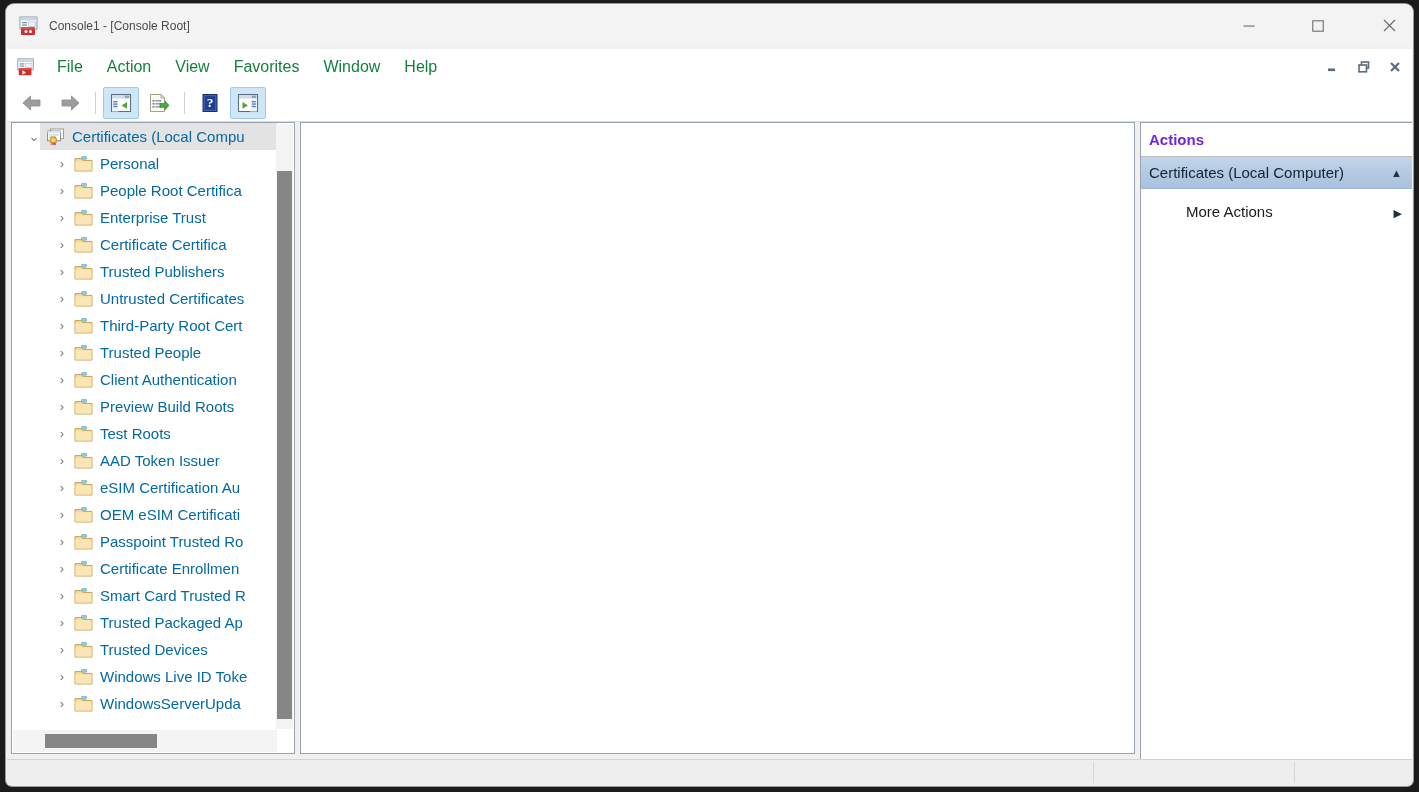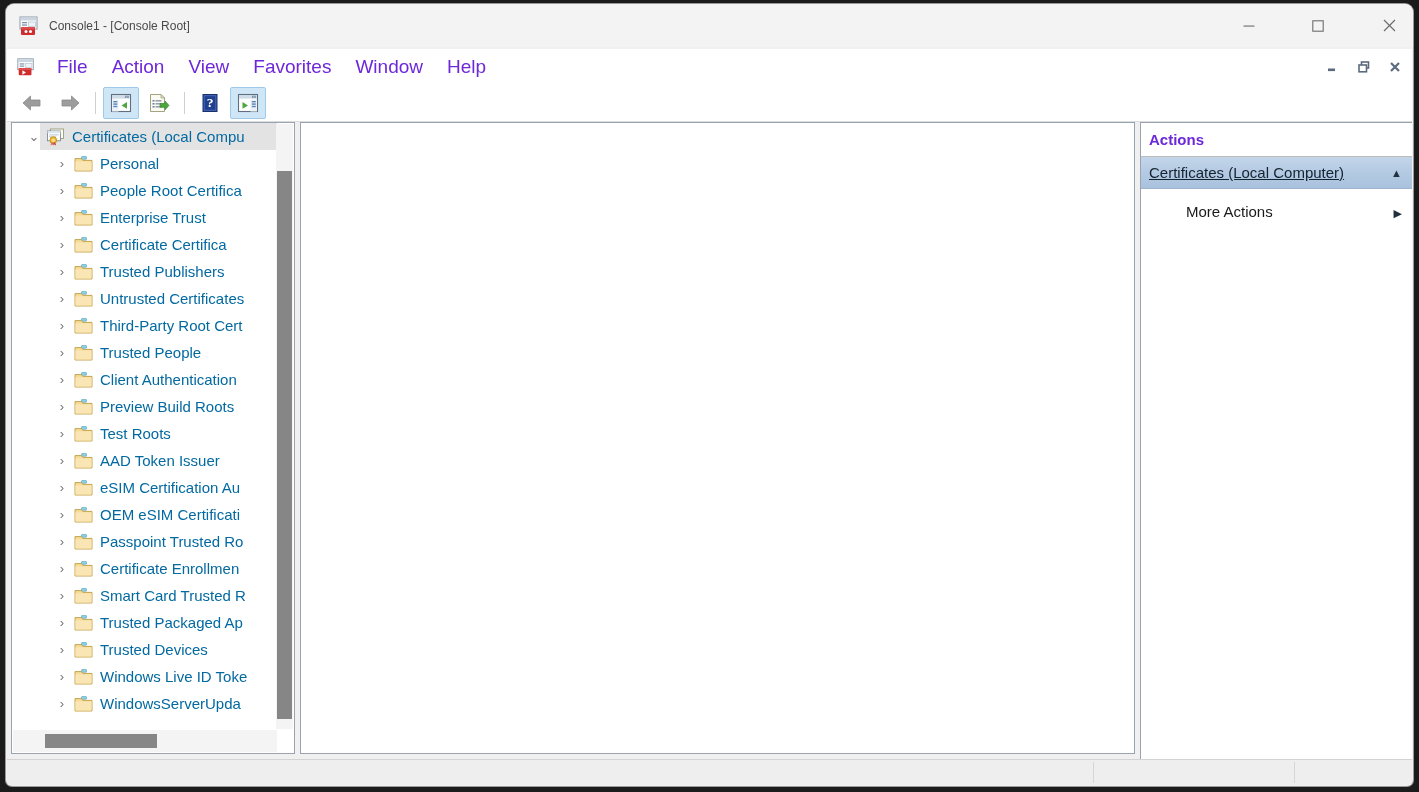--- a/index.html
+++ b/index.html
@@ -80,22 +80,22 @@
   }
   #menu-items {
     position: absolute;
     left: 38px; top: 0;
     height: 36px;
     display: flex;
     align-items: center;
   }
   .menu-item {
     padding: 3px 12px;
-    font-size: 19px;
-    color: #6d28d9;
+    font-size: 16px;
+    color: #15803d;
     cursor: default;
     white-space: nowrap;
   }
 
   #mdi-controls {
     position: absolute;
     right: 2px; top: 3px;
     height: 30px;
     display: flex;
     align-items: center;
@@ -287,21 +287,20 @@
     padding: 0 8px;
     background: linear-gradient(to bottom, #c3d5ea 0%, #b4cae3 50%, #a9c2dd 100%);
     border-bottom: 1px solid #9db5d0;
     cursor: default;
   }
   #actions-group-label {
     font-size: 15px;
     color: #13232f;
     flex: 1 1 auto;
     white-space: nowrap;
-    text-decoration: underline;
   }
   #actions-group-chevron {
     font-size: 11px;
     color: #20313d;
     padding-right: 2px;
   }
   .action-item {
     height: 31px;
     display: flex;
     align-items: flex-end;

